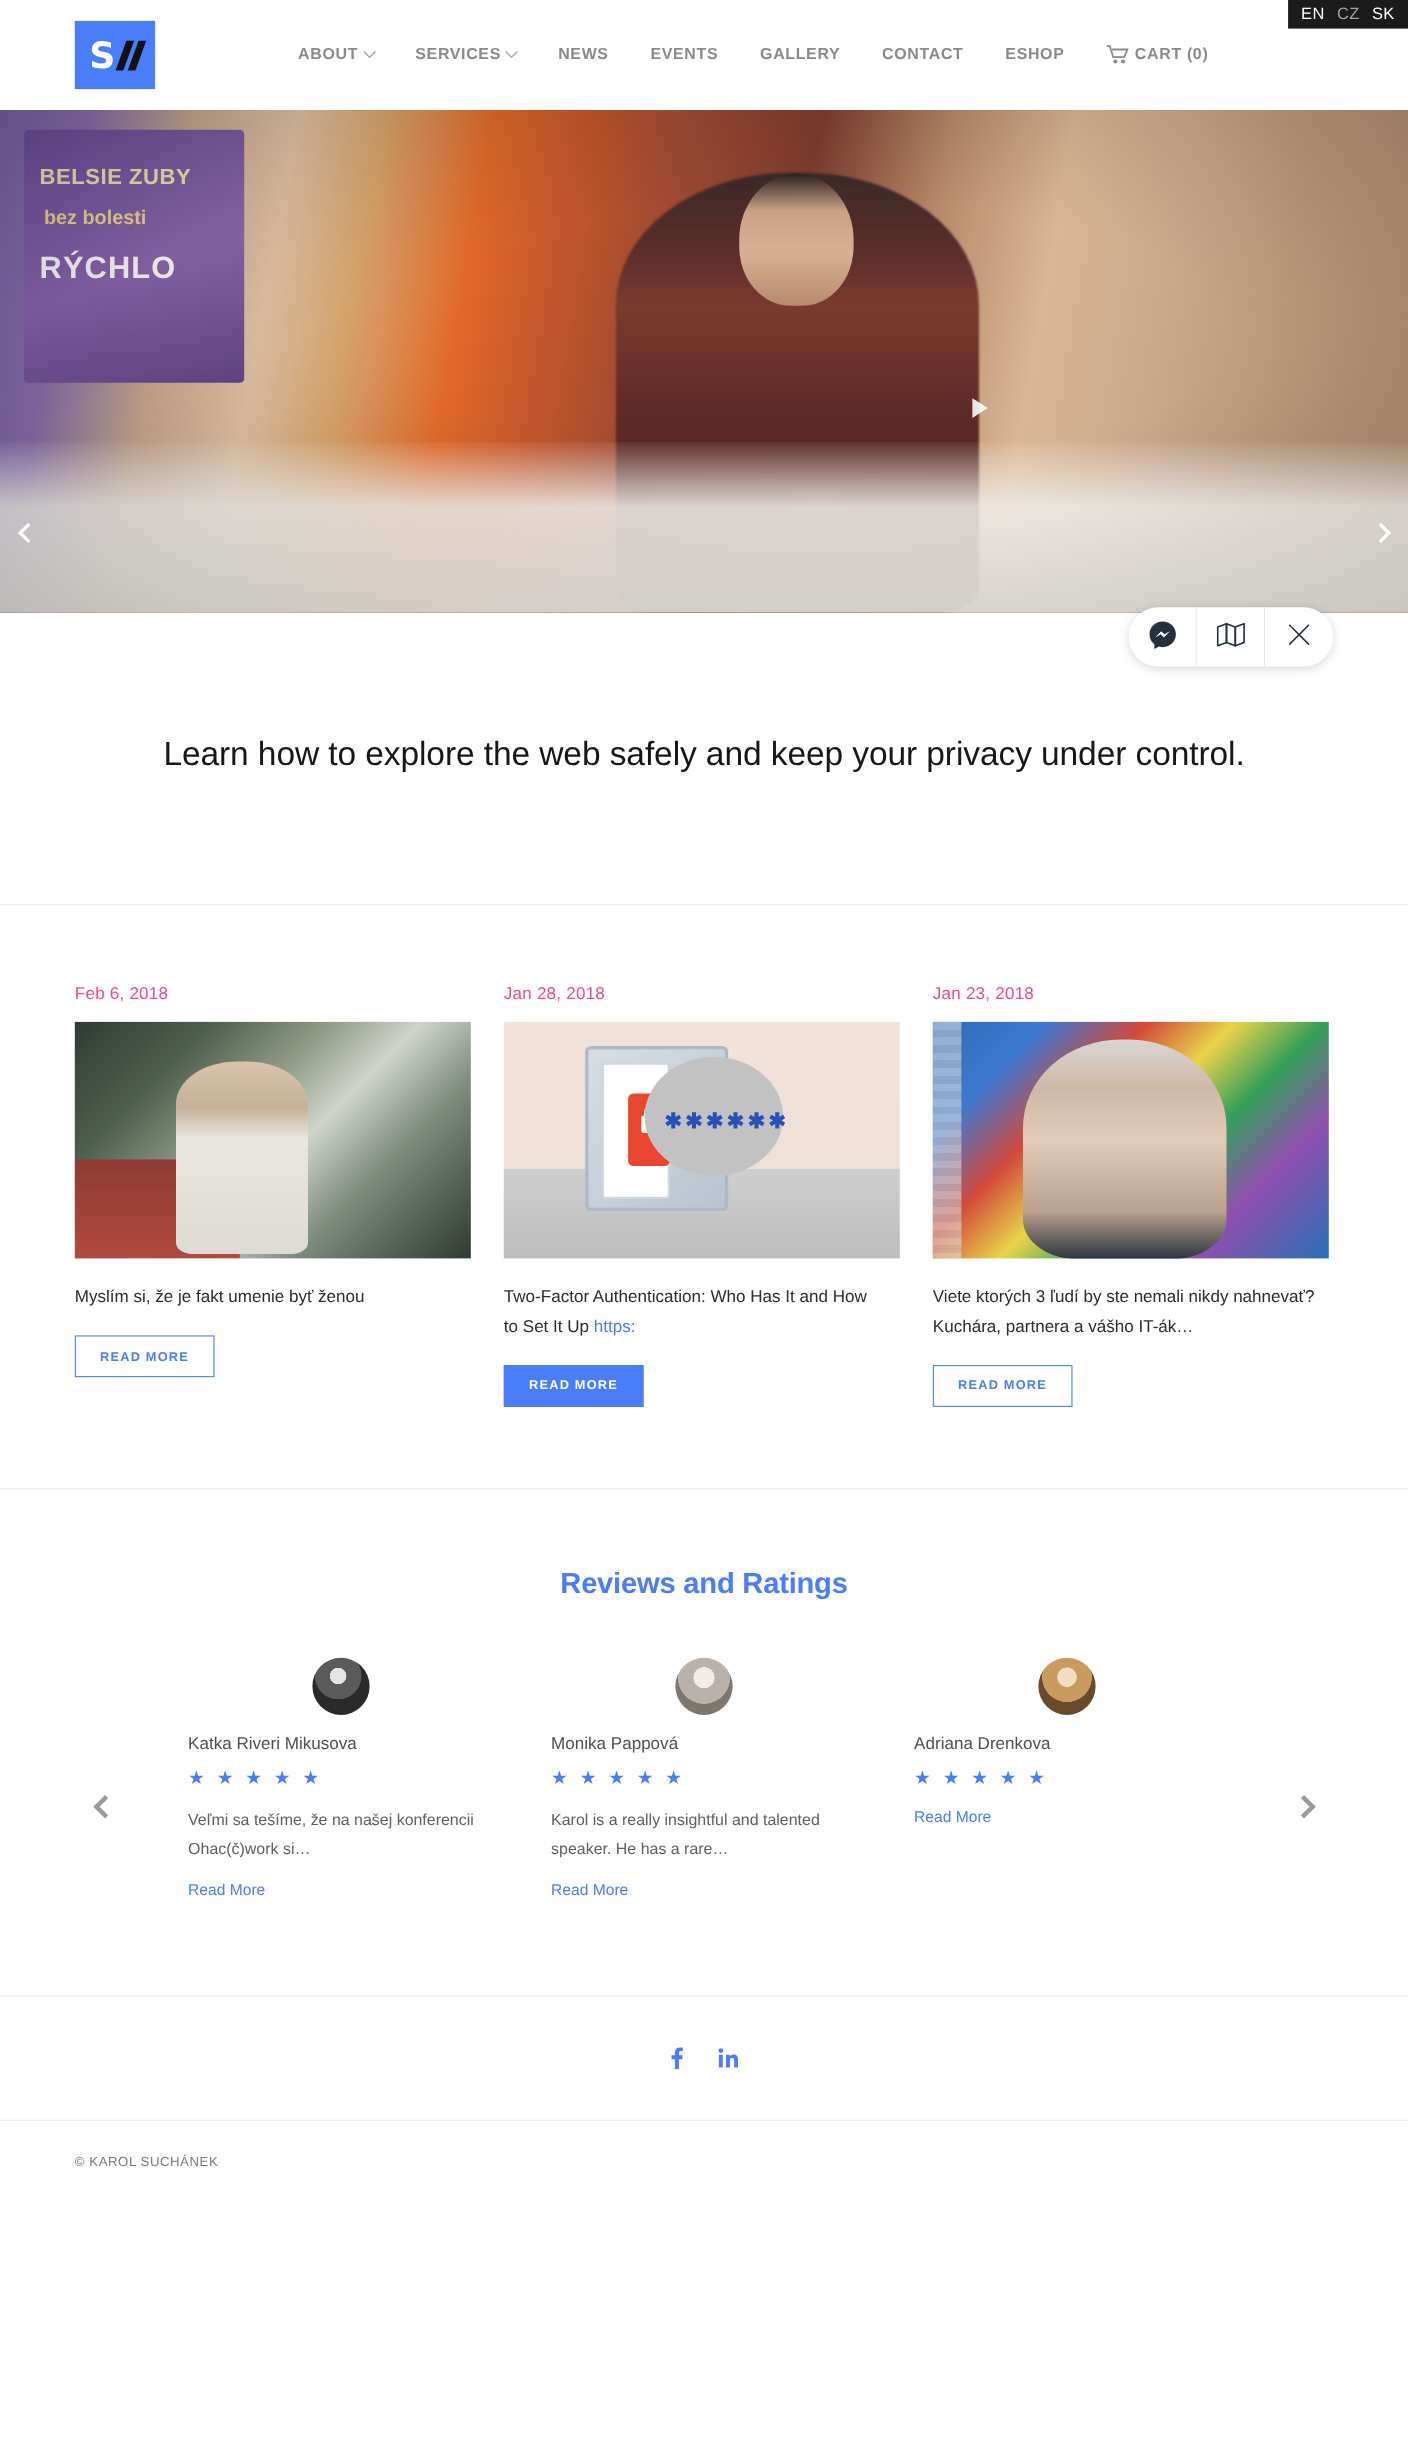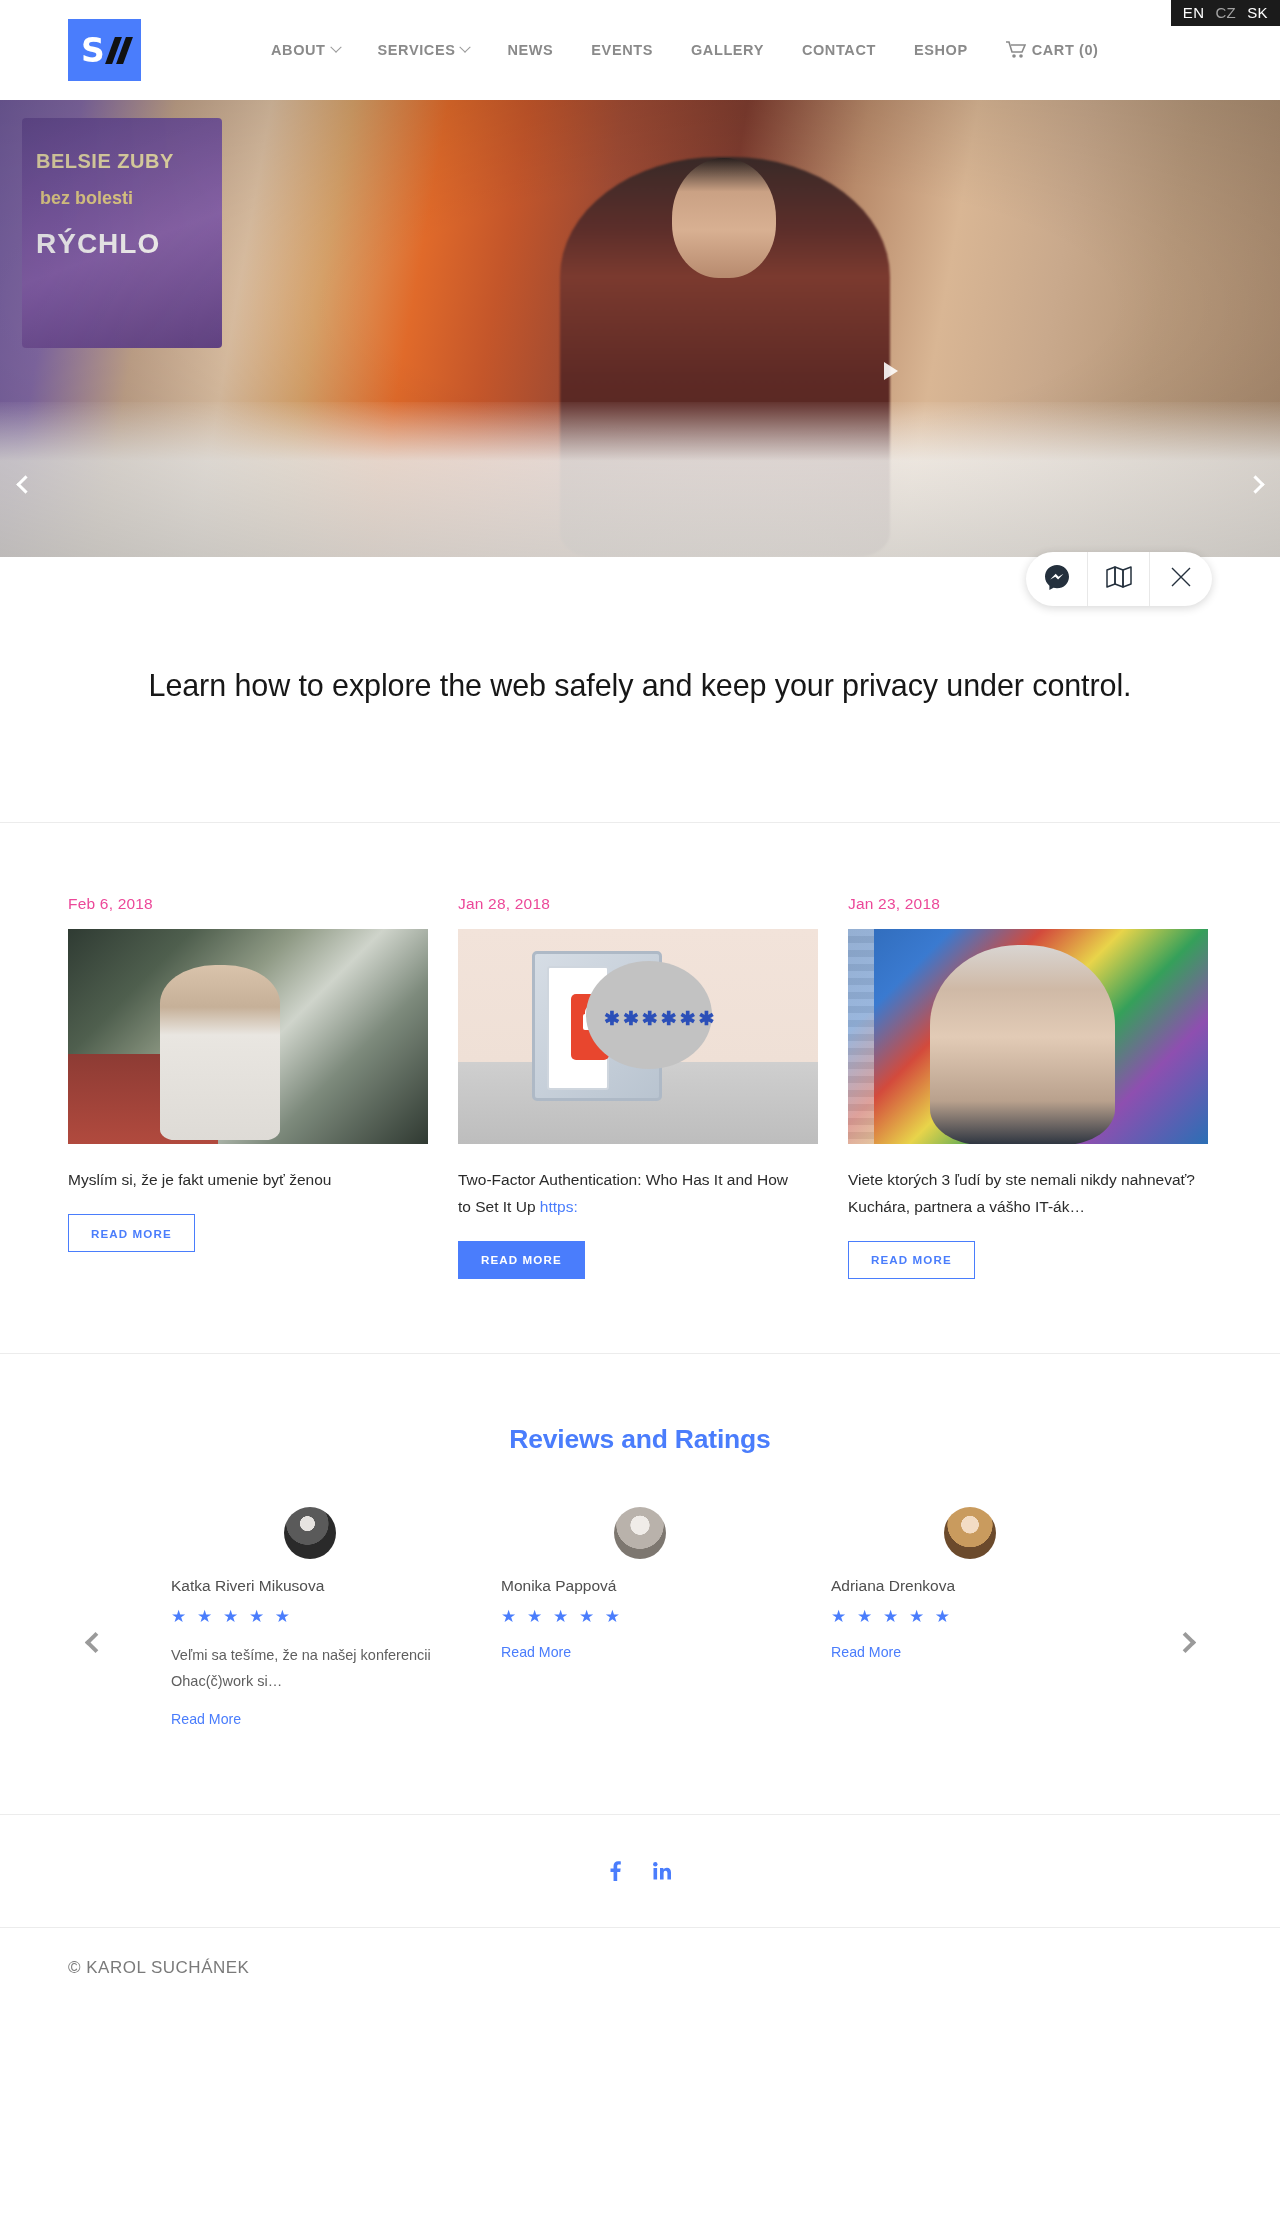--- a/index.html
+++ b/index.html
@@ -248,21 +248,21 @@
 
   
   .social {
     padding: 46px 0 46px 0; display:flex; justify-content:center;
     align-items:center; gap: 32px;
   }
   .social a { color:#4a7dfc; cursor:pointer; display:flex; align-items:center; }
   .footer {
     padding: 30px 68px 40px 68px;
   }
-  .copyright { font-size: 17px; color:#7a7a7a; letter-spacing:.5px; }
+  .copyright { font-size: 12px; color:#7a7a7a; letter-spacing:.5px; }
 </style>
 </head>
 <body>
 
 <div class="lang-bar">
   <span>EN</span>
   <span class="cz">CZ</span>
   <span>SK</span>
 </div>
 
@@ -410,20 +410,21 @@
       <div class="review-name">Katka Riveri Mikusova</div>
       <div class="stars">★ ★ ★ ★ ★</div>
       <div class="review-text">Veľmi sa tešíme, že na našej konferencii Ohac(č)work si…</div>
       <a class="read-more-link">Read More</a>
     </div>
 
     <div class="review">
       <div class="avatar av2"></div>
       <div class="review-name">Monika Pappová</div>
       <div class="stars">★ ★ ★ ★ ★</div>
+      <div class="review-text">Karol is a really insightful and talented speaker. He has a rare…</div>
       <a class="read-more-link">Read More</a>
     </div>
 
     <div class="review">
       <div class="avatar av3"></div>
       <div class="review-name">Adriana Drenkova</div>
       <div class="stars">★ ★ ★ ★ ★</div>
       <a class="read-more-link">Read More</a>
     </div>
 

